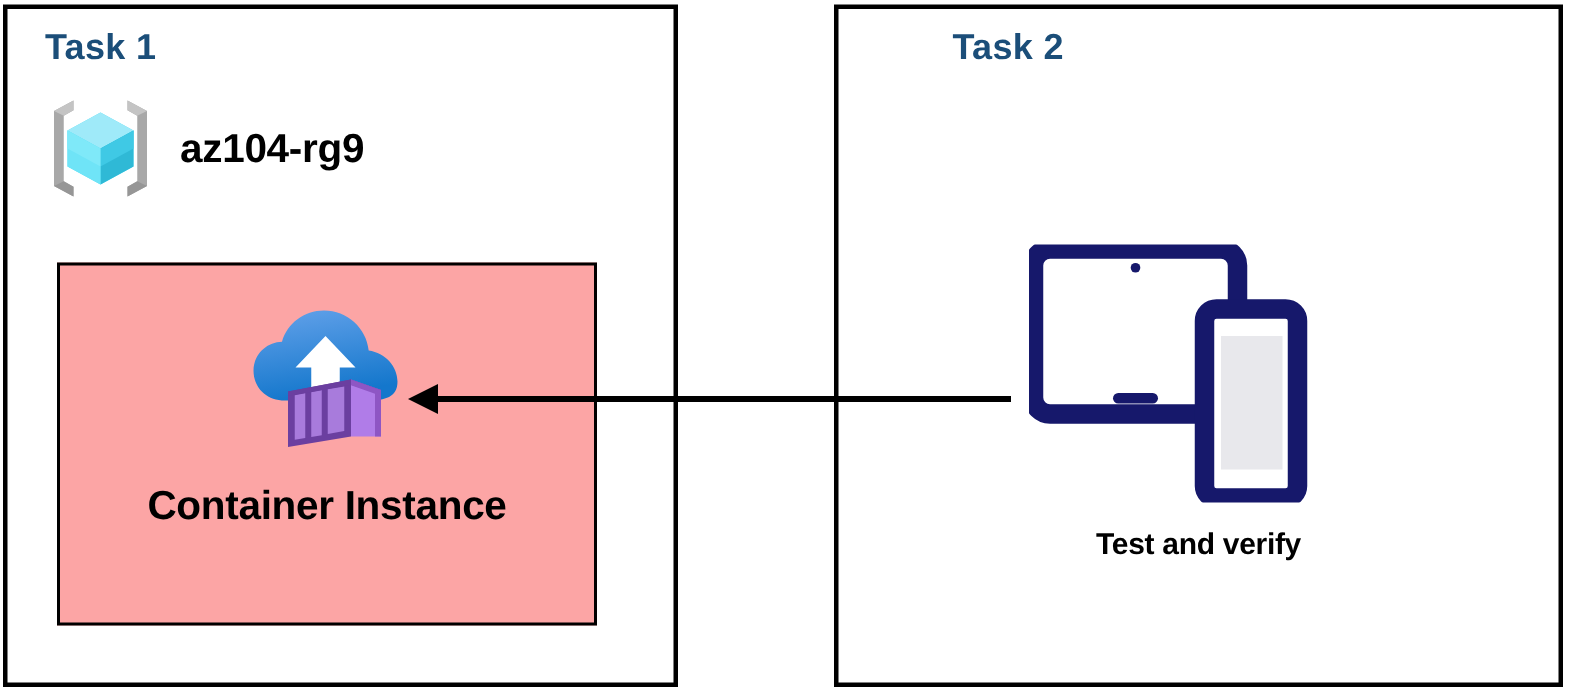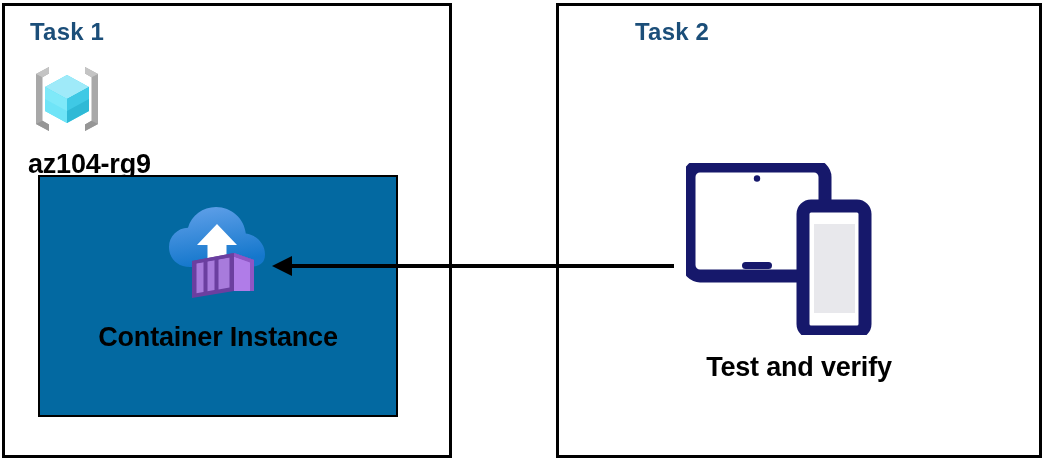--- a/index.html
+++ b/index.html
@@ -52,22 +52,22 @@
   }
   .title-task1 { left: 30px; top: 18px; }
   .title-task2 { left: 32px; top: 18px; margin-left: 47px; }
 
   
   .rg-row {
     position: absolute;
     left: 28px;
     top: 63px;
     display: flex;
+    align-items: center;
     gap: 14px;
-    flex-direction: column;
   }
   .rg-icon {
     width: 78px;
     height: 72px;
     display: block;
   }
   .rg-label {
     font-size: 27px;
     font-weight: bold;
     color: #000000;
@@ -77,21 +77,21 @@
 
   
   .ci-box {
     position: absolute;
     left: 38px;
     top: 175px;
     width: 360px;
     height: 242px;
     box-sizing: border-box;
     border: 2px solid #000000;
-    background: #0369a1;
+    background: #fca5a5;
   }
   .ci-icon {
     position: absolute;
     left: 50%;
     transform: translateX(-50%);
     top: 22px;
     width: 104px;
     height: 104px;
     display: block;
   }
@@ -116,21 +116,21 @@
     width: 186px;
     height: 172px;
     display: block;
   }
   .devices-label {
     position: absolute;
     left: 556px;
     top: 352px;
     width: 486px;
     text-align: center;
-    font-size: 27px;
+    font-size: 20px;
     font-weight: bold;
     color: #000000;
     white-space: nowrap;
     letter-spacing: -0.2px;
   }
 
   
   .connector {
     position: absolute;
     left: 270px;

